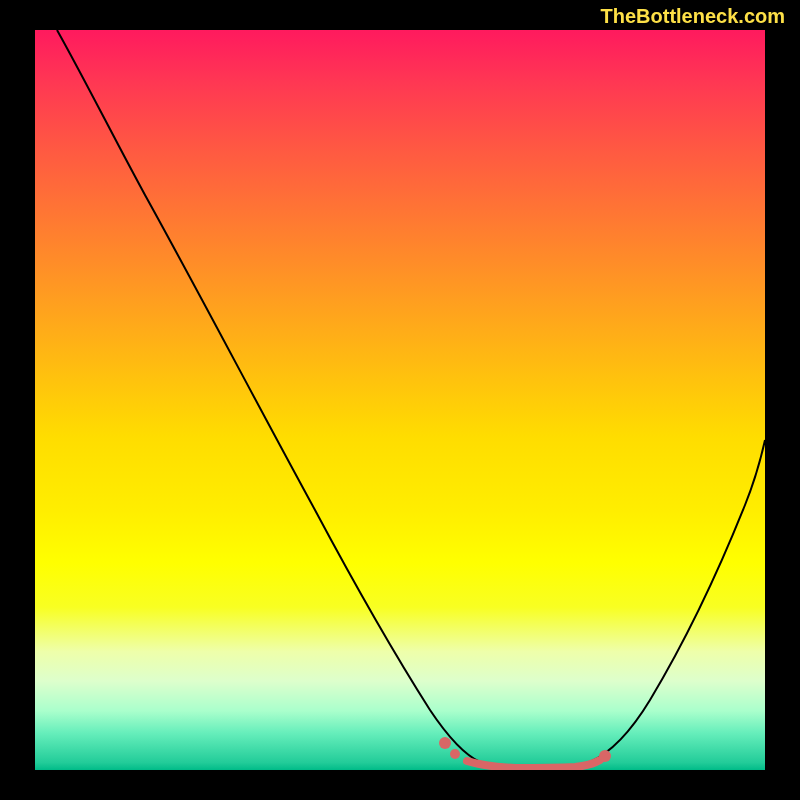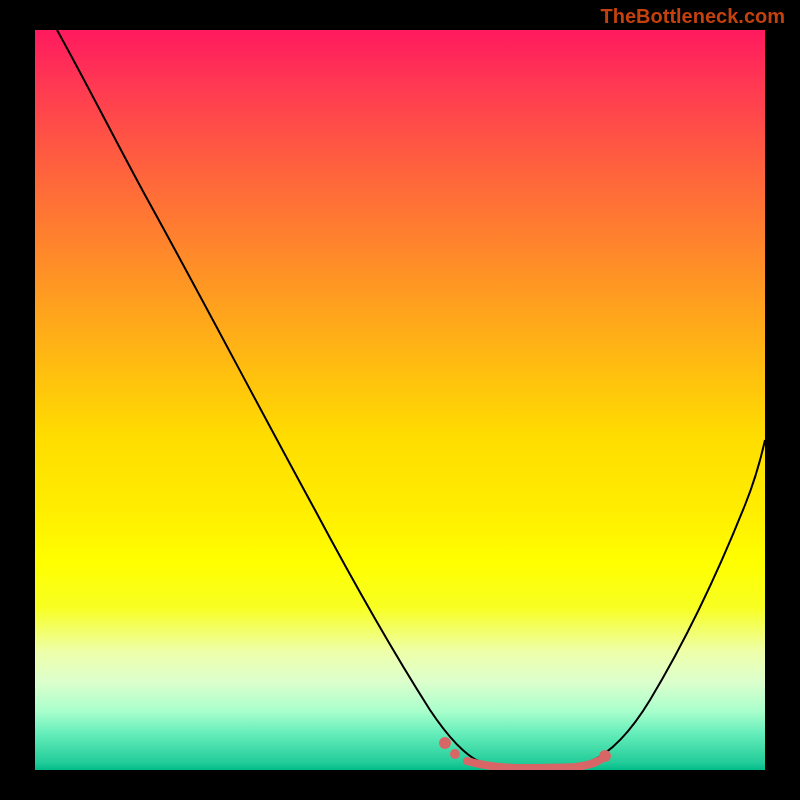--- a/index.html
+++ b/index.html
@@ -11,21 +11,21 @@
       width: 800px;
       height: 800px;
       background: #000;
       position: relative;
       overflow: hidden;
     }
     .watermark {
       position: absolute;
       top: 5px;
       right: 15px;
-      color: #c2410c;
+      color: #fde047;
       font-family: Arial, sans-serif;
       font-size: 20px;
       font-weight: bold;
       z-index: 10;
     }
     .plot-area {
       position: absolute;
       left: 35px;
       top: 30px;
       width: 730px;

